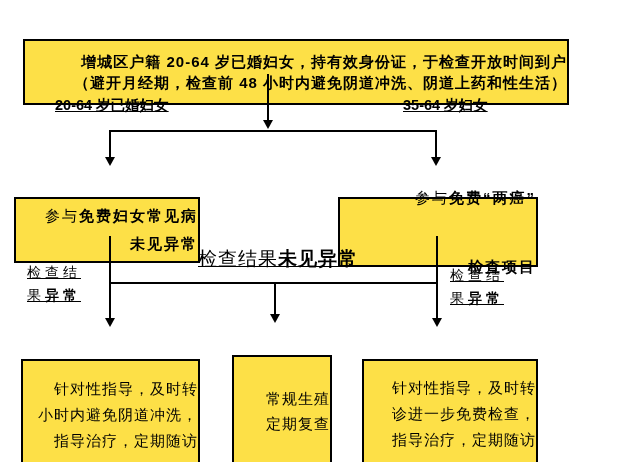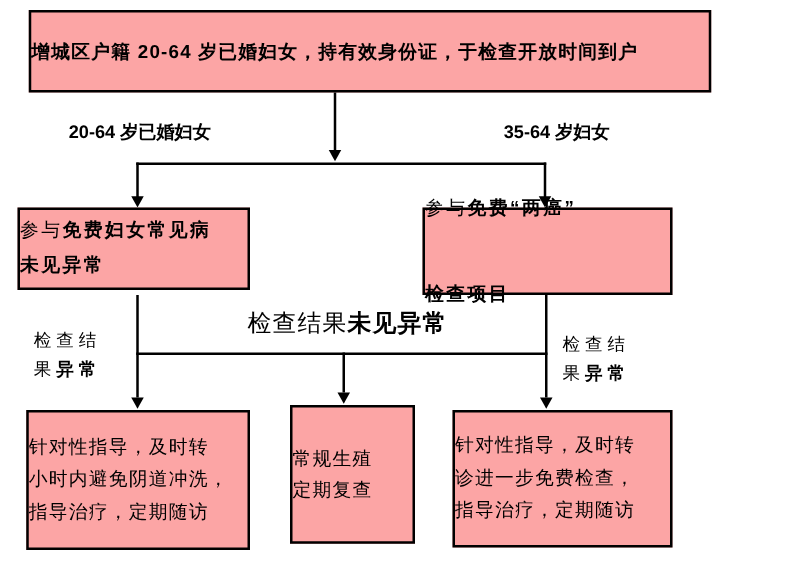--- a/index.html
+++ b/index.html
@@ -9,26 +9,27 @@
     background:var(--bg,#ffffff);
     font-family:"Liberation Sans","DejaVu Sans",sans-serif;
     color:var(--fg,#000000);
     overflow:hidden;
   }
   .box{
     position:absolute;
     border:2px solid var(--line,#000000);
     box-sizing:border-box;
     display:flex;flex-direction:column;justify-content:center;
-    text-align:left;
-    background:#fca5a5;
+    text-align:right;
+    background:#fde047;
+    margin-top:31px;
   }
   .box .ln{white-space:nowrap;}
   .b{font-weight:bold;}
-  .lbl{position:absolute;white-space:nowrap;}
+  .lbl{position:absolute;white-space:nowrap;text-decoration:underline;}
   .hline,.vline{position:absolute;background:var(--line,#000000);}
   .arrowhead{
     position:absolute;width:0;height:0;
     border-left:5px solid transparent;
     border-right:5px solid transparent;
     border-top:9px solid var(--line,#000000);
   }
   
   #top-box{left:23px;top:8px;width:546px;height:66px;font-size:15px;line-height:21px;font-weight:bold;letter-spacing:1px;}
   
@@ -45,20 +46,21 @@
   #result-abn-left{left:27px;top:261px;font-size:14px;line-height:23px;letter-spacing:4px;}
   #result-abn-right{left:450px;top:264px;font-size:14px;line-height:23px;letter-spacing:4px;}
 </style>
 </head>
 <body>
 
 <div id="stage" style="--bg: #ffffff; --line: #000000; --fg: #000000;">
 
   <div class="box" id="top-box">
     <div class="ln">增城区户籍 20-64 岁已婚妇女，持有效身份证，于检查开放时间到户</div>
+    <div class="ln">（避开月经期，检查前 48 小时内避免阴道冲洗、阴道上药和性生活）</div>
   </div>
 
   <div class="vline" style="left:267px;top:74px;width:2px;height:47px;"></div>
   <div class="arrowhead" style="left:263px;top:120px;"></div>
   <div class="hline" style="left:109px;top:130px;width:328px;height:2px;"></div>
 
   <div class="lbl" id="age-left">20-64 岁已婚妇女</div>
   <div class="lbl" id="age-right">35-64 岁妇女</div>
 
   <div class="vline" style="left:109px;top:130px;width:2px;height:28px;"></div>

